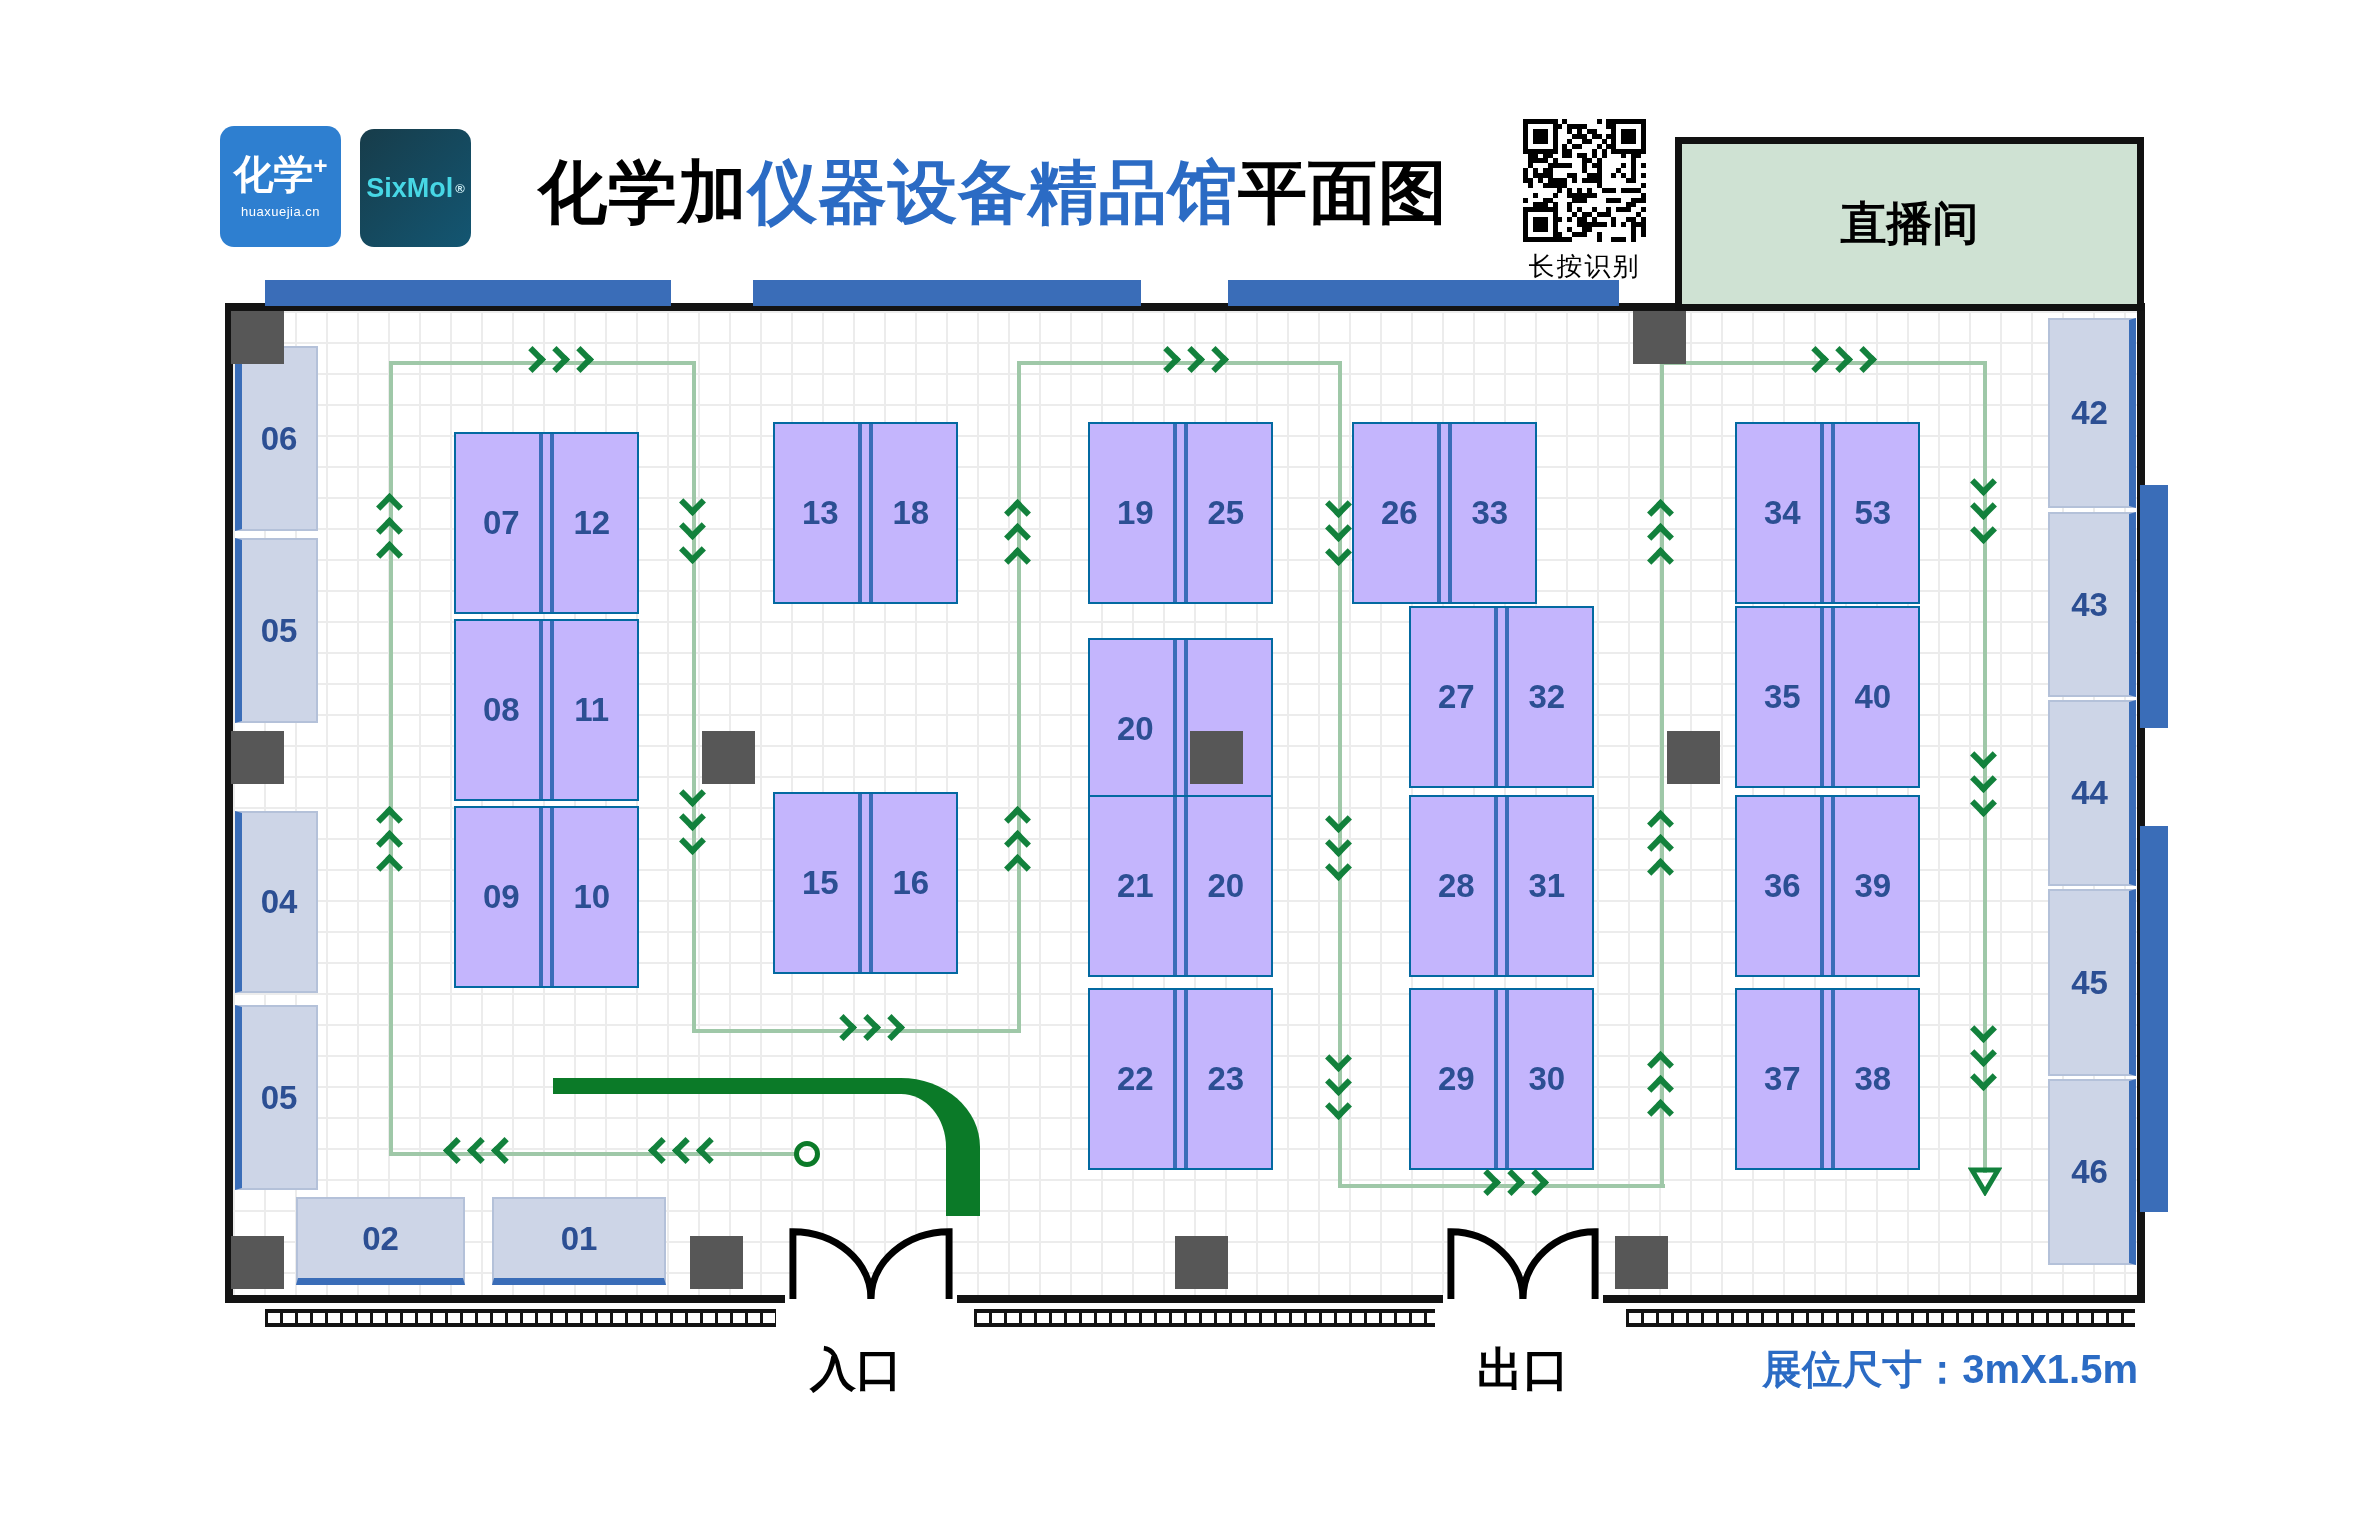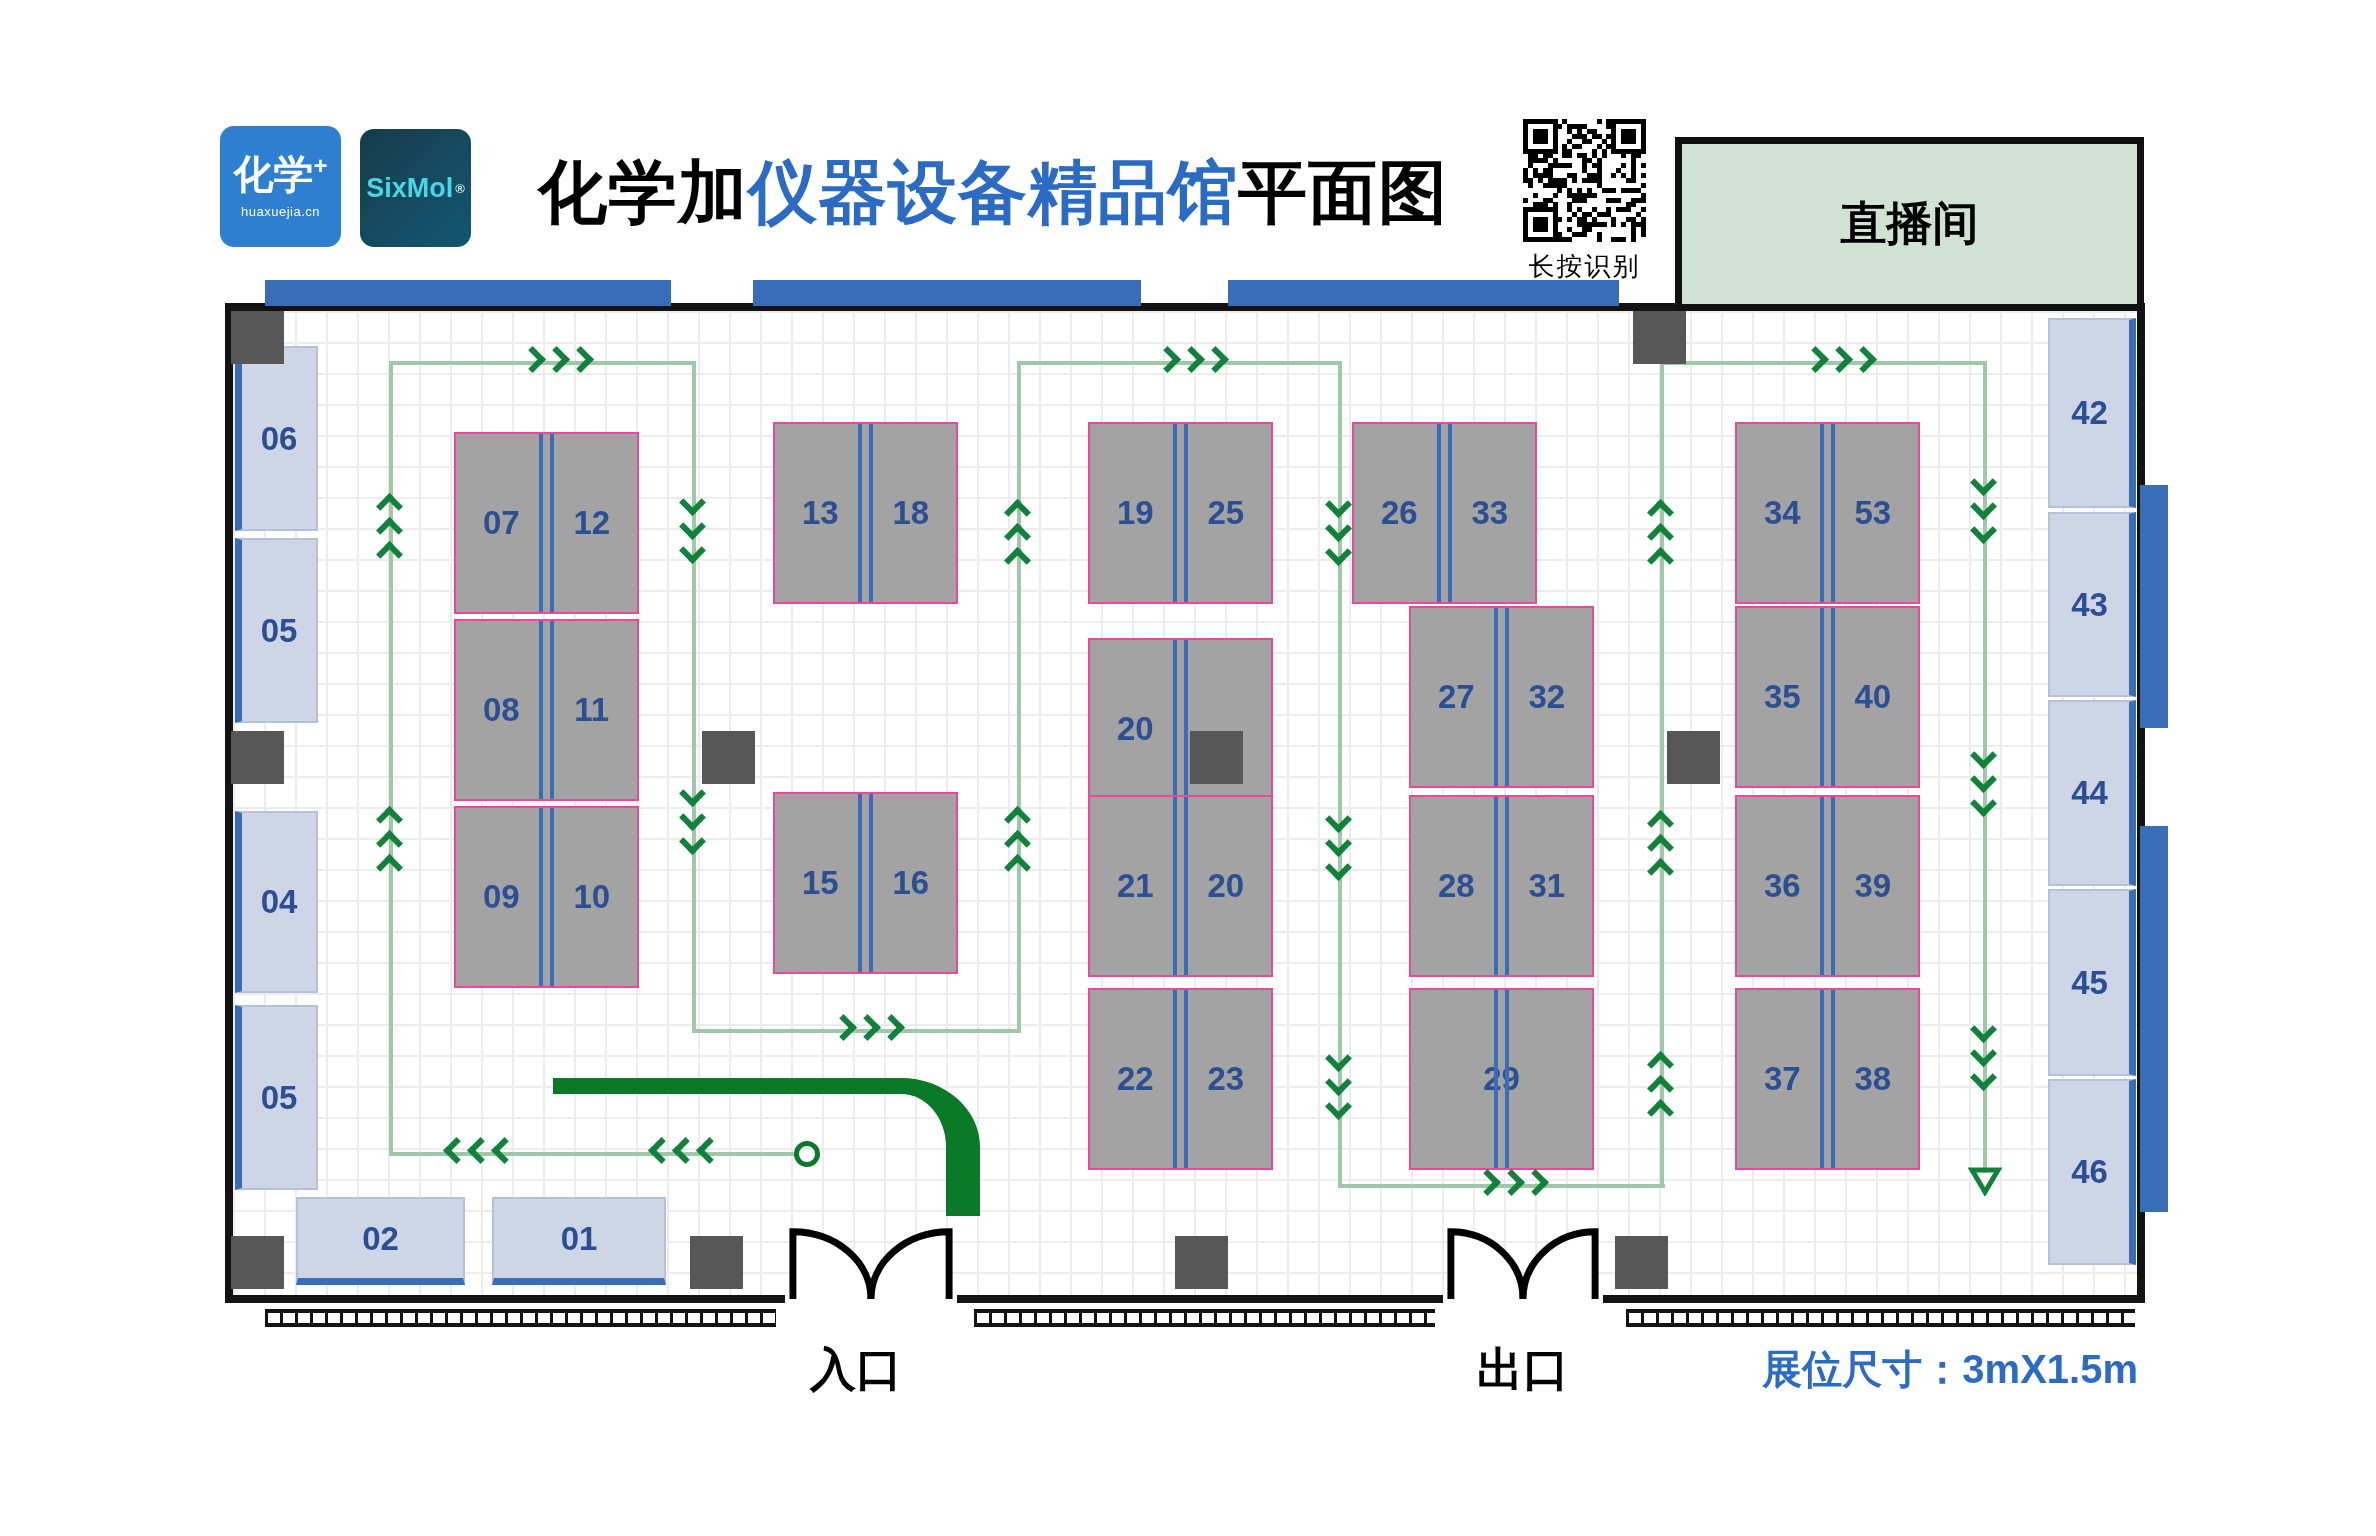--- a/index.html
+++ b/index.html
@@ -24,21 +24,21 @@
     background-image:linear-gradient(#ececec 2px,transparent 2px),linear-gradient(90deg,#ececec 2px,transparent 2px);background-size:31px 31px;z-index:0;}
   .bar{position:absolute;background:#3a6db8;z-index:5;}
   .pillar{position:absolute;width:53px;height:53px;background:#575757;z-index:4;}
   .gpath{position:absolute;background:#9fc8a8;z-index:2;}
 
   
   .booth{position:absolute;background:#cdd5e7;border:2px solid #b4c1d9;box-sizing:border-box;display:flex;align-items:center;justify-content:center;color:#2c4f93;font-weight:bold;font-size:33px;z-index:3;}
   .side-l{width:83px;border-left:7px solid #3a6db8;}
   .side-r{width:88px;border-right:7px solid #3a6db8;}
   .side-b{border-bottom:7px solid #3a6db8;}
-  .pair{position:absolute;width:185px;height:182px;background:#a3a3a3;border:2px solid #ec4899;box-sizing:border-box;display:flex;z-index:3;}
+  .pair{position:absolute;width:185px;height:182px;background:#c4b5fd;border:2px solid #0369a1;box-sizing:border-box;display:flex;z-index:3;}
   .pair:after{content:"";position:absolute;left:50%;top:0;bottom:0;width:15px;margin-left:-8px;border-left:4px solid #3a6db8;border-right:4px solid #3a6db8;box-sizing:border-box;}
   .pair .cell{flex:1;display:flex;align-items:center;justify-content:center;color:#2c4f93;font-weight:bold;font-size:33px;}
 
   
   .chev{position:absolute;display:flex;z-index:6;}
   .chev.h{flex-direction:row;gap:5px;}
   .chev.v{flex-direction:column;gap:5px;}
   .chev i{display:block;width:13px;height:13px;border-top:6px solid #12813c;border-right:6px solid #12813c;}
   .chev.right i{transform:rotate(45deg);}
   .chev.down i{transform:rotate(135deg);}
@@ -484,20 +484,21 @@
   <div class="pair" style="left:1409px;top:606px">
     <div class="cell">27</div>
     <div class="cell">32</div>
   </div>
   <div class="pair" style="left:1409px;top:795px">
     <div class="cell">28</div>
     <div class="cell">31</div>
   </div>
   <div class="pair" style="left:1409px;top:988px">
     <div class="cell">29</div>
+    <div class="cell">30</div>
   </div>
 
   <div class="pair" style="left:1735px;top:422px">
     <div class="cell">34</div>
     <div class="cell">53</div>
   </div>
   <div class="pair" style="left:1735px;top:606px">
     <div class="cell">35</div>
     <div class="cell">40</div>
   </div>

